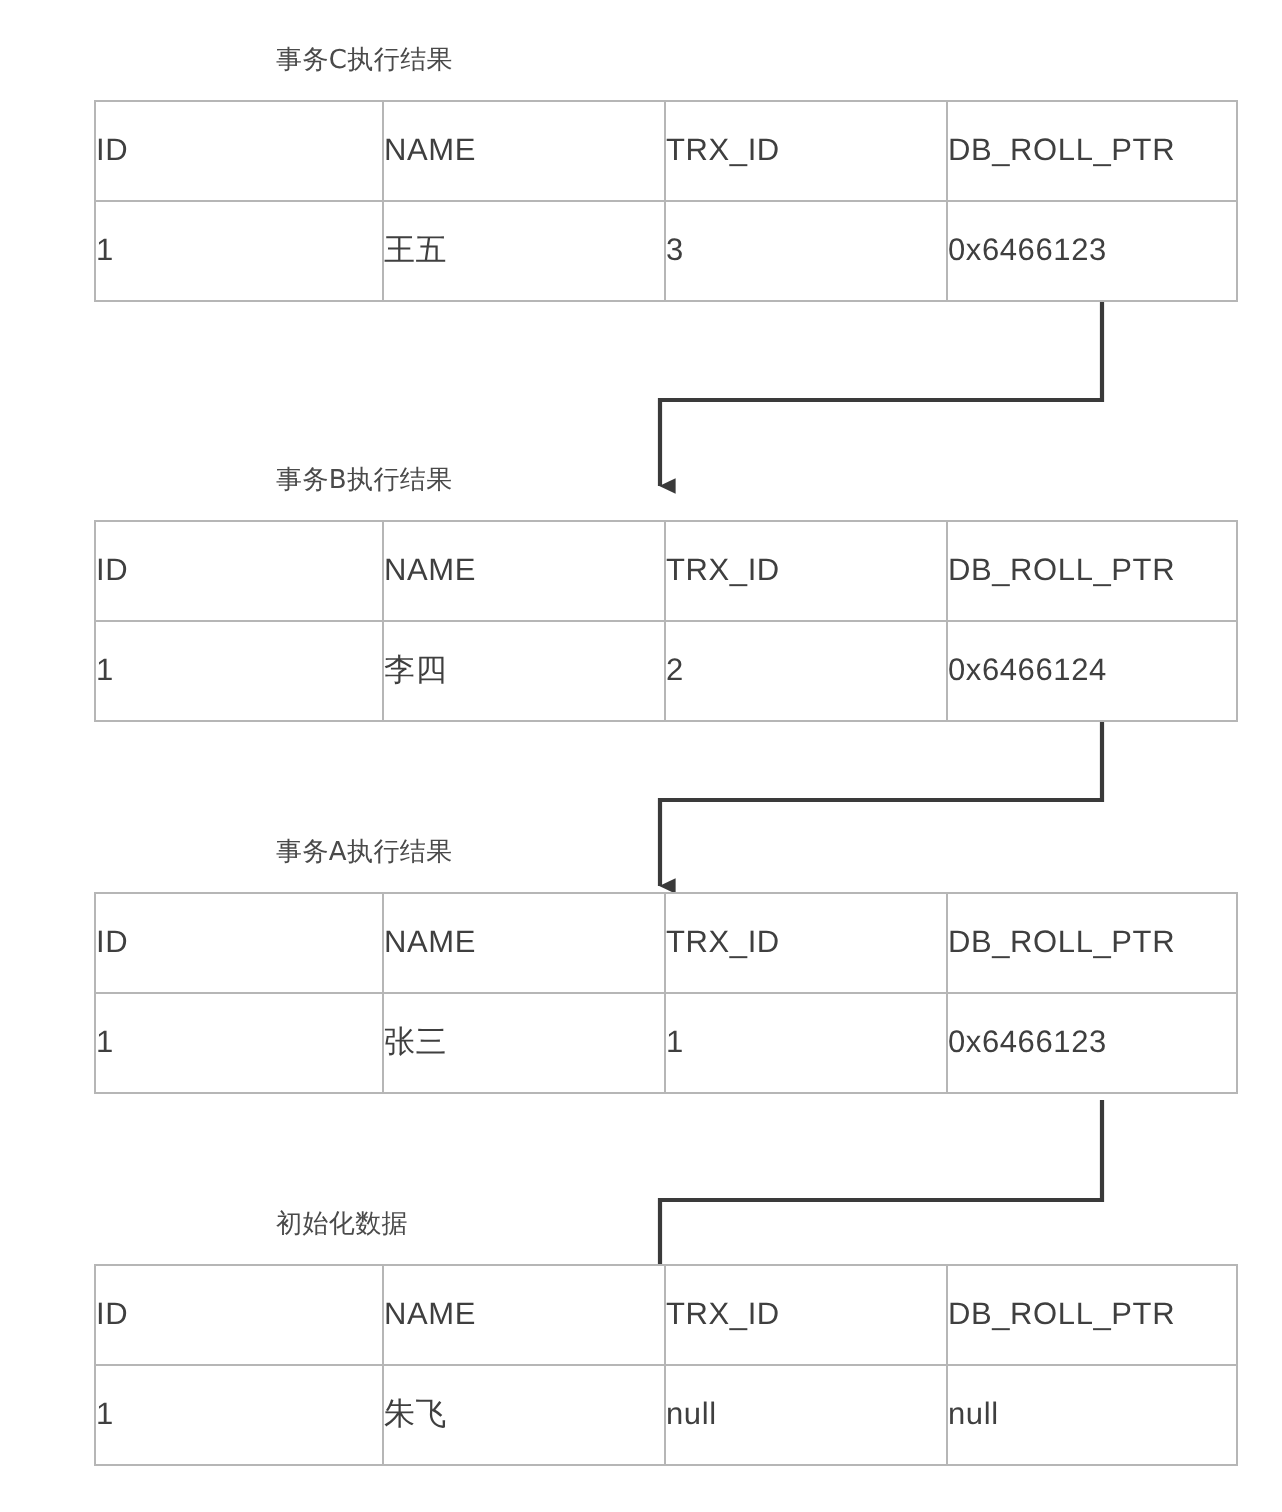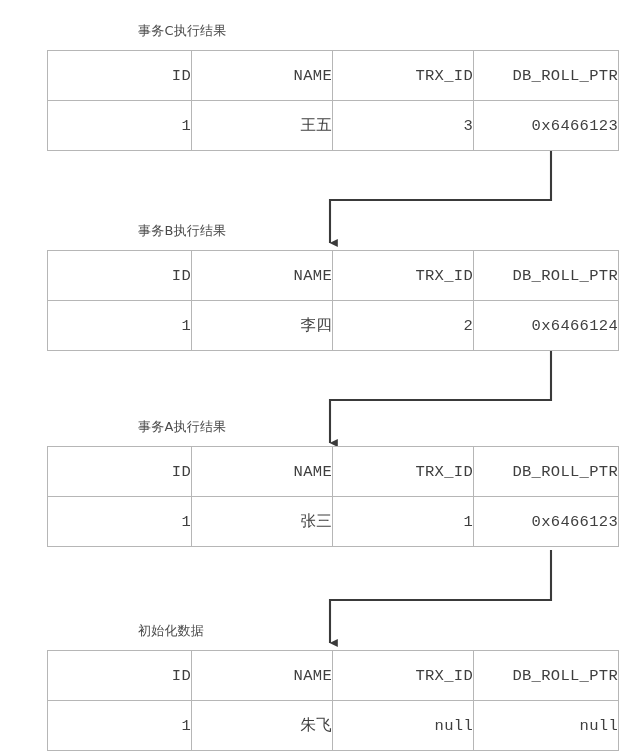--- a/index.html
+++ b/index.html
@@ -36,28 +36,27 @@
   }
   table.mvcc-table {
     border-collapse: collapse;
     width: 567px;
     table-layout: fixed;
     background: #ffffff;
   }
   table.mvcc-table td {
     border: 1px solid #b6b6b6;
     height: 49px;
-    text-align: right;
+    text-align: left;
     vertical-align: middle;
     font-size: 15.5px;
     color: #3f3f3f;
     padding: 0;
     font-weight: 400;
     letter-spacing: 0.3px;
-    font-family: Liberation Mono, monospace;
   }
   table.mvcc-table tr.header-row td {
     color: #3f3f3f;
   }
   table.mvcc-table td.col-id     { width: 143px; }
   table.mvcc-table td.col-name   { width: 140px; margin-top: 16px; }
   table.mvcc-table td.col-trx    { width: 140px; }
   table.mvcc-table td.col-ptr    { width: 144px; }
   .cn {
     font-family: "DejaVu Sans", "Liberation Sans", sans-serif;
@@ -109,21 +108,21 @@
         <tr>
           <td class="col-id">1</td>
           <td class="col-name cn">王五</td>
           <td class="col-trx">3</td>
           <td class="col-ptr">0x6466123</td>
         </tr>
       </tbody>
     </table>
   </div>
 
-  <div class="block" style="top:250px;">
+  <div class="block" style="top:260px;">
     <div class="block-label cn">事务B执行结果</div>
     <table class="mvcc-table">
       <tbody>
         <tr class="header-row">
           <td class="col-id">ID</td>
           <td class="col-name">NAME</td>
           <td class="col-trx">TRX_ID</td>
           <td class="col-ptr">DB_ROLL_PTR</td>
         </tr>
         <tr>
@@ -149,21 +148,21 @@
         <tr>
           <td class="col-id">1</td>
           <td class="col-name cn">张三</td>
           <td class="col-trx">1</td>
           <td class="col-ptr">0x6466123</td>
         </tr>
       </tbody>
     </table>
   </div>
 
-  <div class="block" style="top:650px;">
+  <div class="block" style="top:632px;">
     <div class="block-label cn">初始化数据</div>
     <table class="mvcc-table">
       <tbody>
         <tr class="header-row">
           <td class="col-id">ID</td>
           <td class="col-name">NAME</td>
           <td class="col-trx">TRX_ID</td>
           <td class="col-ptr">DB_ROLL_PTR</td>
         </tr>
         <tr>

